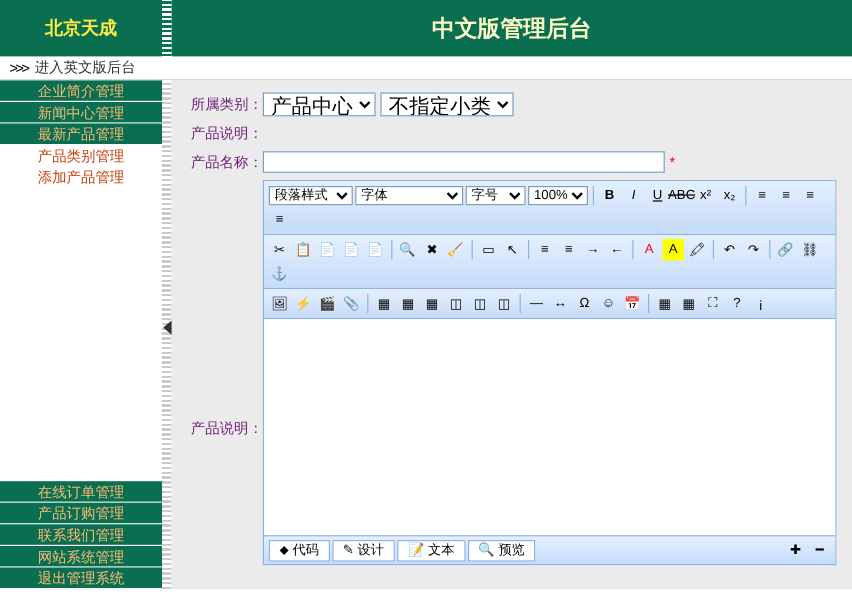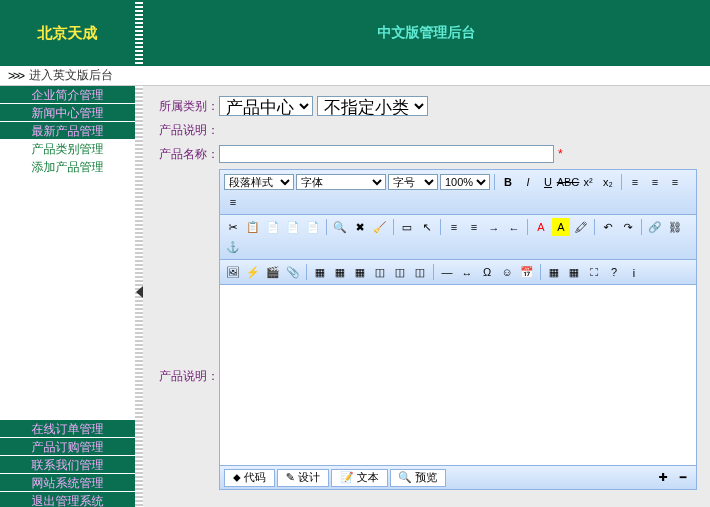--- a/index.html
+++ b/index.html
@@ -1,29 +1,29 @@
 <!DOCTYPE html>
 <html><head>
 <meta charset="utf-8">
 <style>
 *{box-sizing:border-box;margin:0;padding:0}
 body{font-family:Arial,"Microsoft YaHei",sans-serif;font-size:12px;background:#fff;width:710px}
-.header{display:flex;height:66px}
+.header{display:flex;height:47px}
 .header-left{width:135px;background:#0a6e51;color:#ffec43;display:flex;align-items:center;justify-content:center;font-size:15px;font-weight:bold}
 .header-divider{width:8px;background:repeating-linear-gradient(0deg,#0a6e51 0 2px,#fff 2px 4px)}
-.header-right{flex:1;background:#0a6e51;color:#5eead4;display:flex;align-items:center;justify-content:center;font-size:14px;font-weight:bold}
+.header-right{flex:1;background:#0a6e51;color:#fef9c3;display:flex;align-items:center;justify-content:center;font-size:19px;font-weight:bold}
 .subheader{height:20px;background:#fff;border-bottom:1px solid #ccc;display:flex;align-items:center;padding-left:8px;font-size:12px}
 .subheader .arrow{letter-spacing:-2px;margin-right:6px}
 .main{display:flex}
 .sidebar{width:135px;background:#fff}
 .side-divider{width:8px;background:repeating-linear-gradient(0deg,#ccc 0 2px,#fff 2px 4px)}
 .content{flex:1;background:#ebebeb;padding:10px 12px 6px 12px;position:relative}
 .menu-item{height:18px;line-height:18px;text-align:center;font-size:12px;border-bottom:1px solid #fff}
-.menu-dark{background:#0a6e51;color:#f0abfc}
-.menu-light{background:#fff;color:#15803d}
+.menu-dark{background:#0a6e51;color:#fdba74}
+.menu-light{background:#fff;color:#c2410c}
 .menu-spacer{height:244px}
 .form-row{display:flex;align-items:center;margin-bottom:6px;font-size:12px}
 .form-label{width:64px;text-align:right;color:#701a75}
 .sel{height:20px;border:1px solid #7e9db9;background:#fff;font-size:17px;padding:0 2px}
 .txt{height:18px;border:1px solid #7e9db9;background:#fff;font-size:12px}
 .req{color:red;margin-left:4px}
 .editor{border:1px solid #8db2e3;background:#fff;width:478px}
 .toolbar{background:linear-gradient(#e5f0ff,#c5dbf7);border-bottom:1px solid #8db2e3;padding:3px 4px;display:flex;align-items:center;flex-wrap:wrap;gap:2px}
 .tb-sel{height:16px;border:1px solid #7e9db9;background:#fff;font-size:11px}
 .tb-btn{width:18px;height:18px;border:1px solid transparent;display:inline-flex;align-items:center;justify-content:center;font-size:11px;cursor:pointer}

